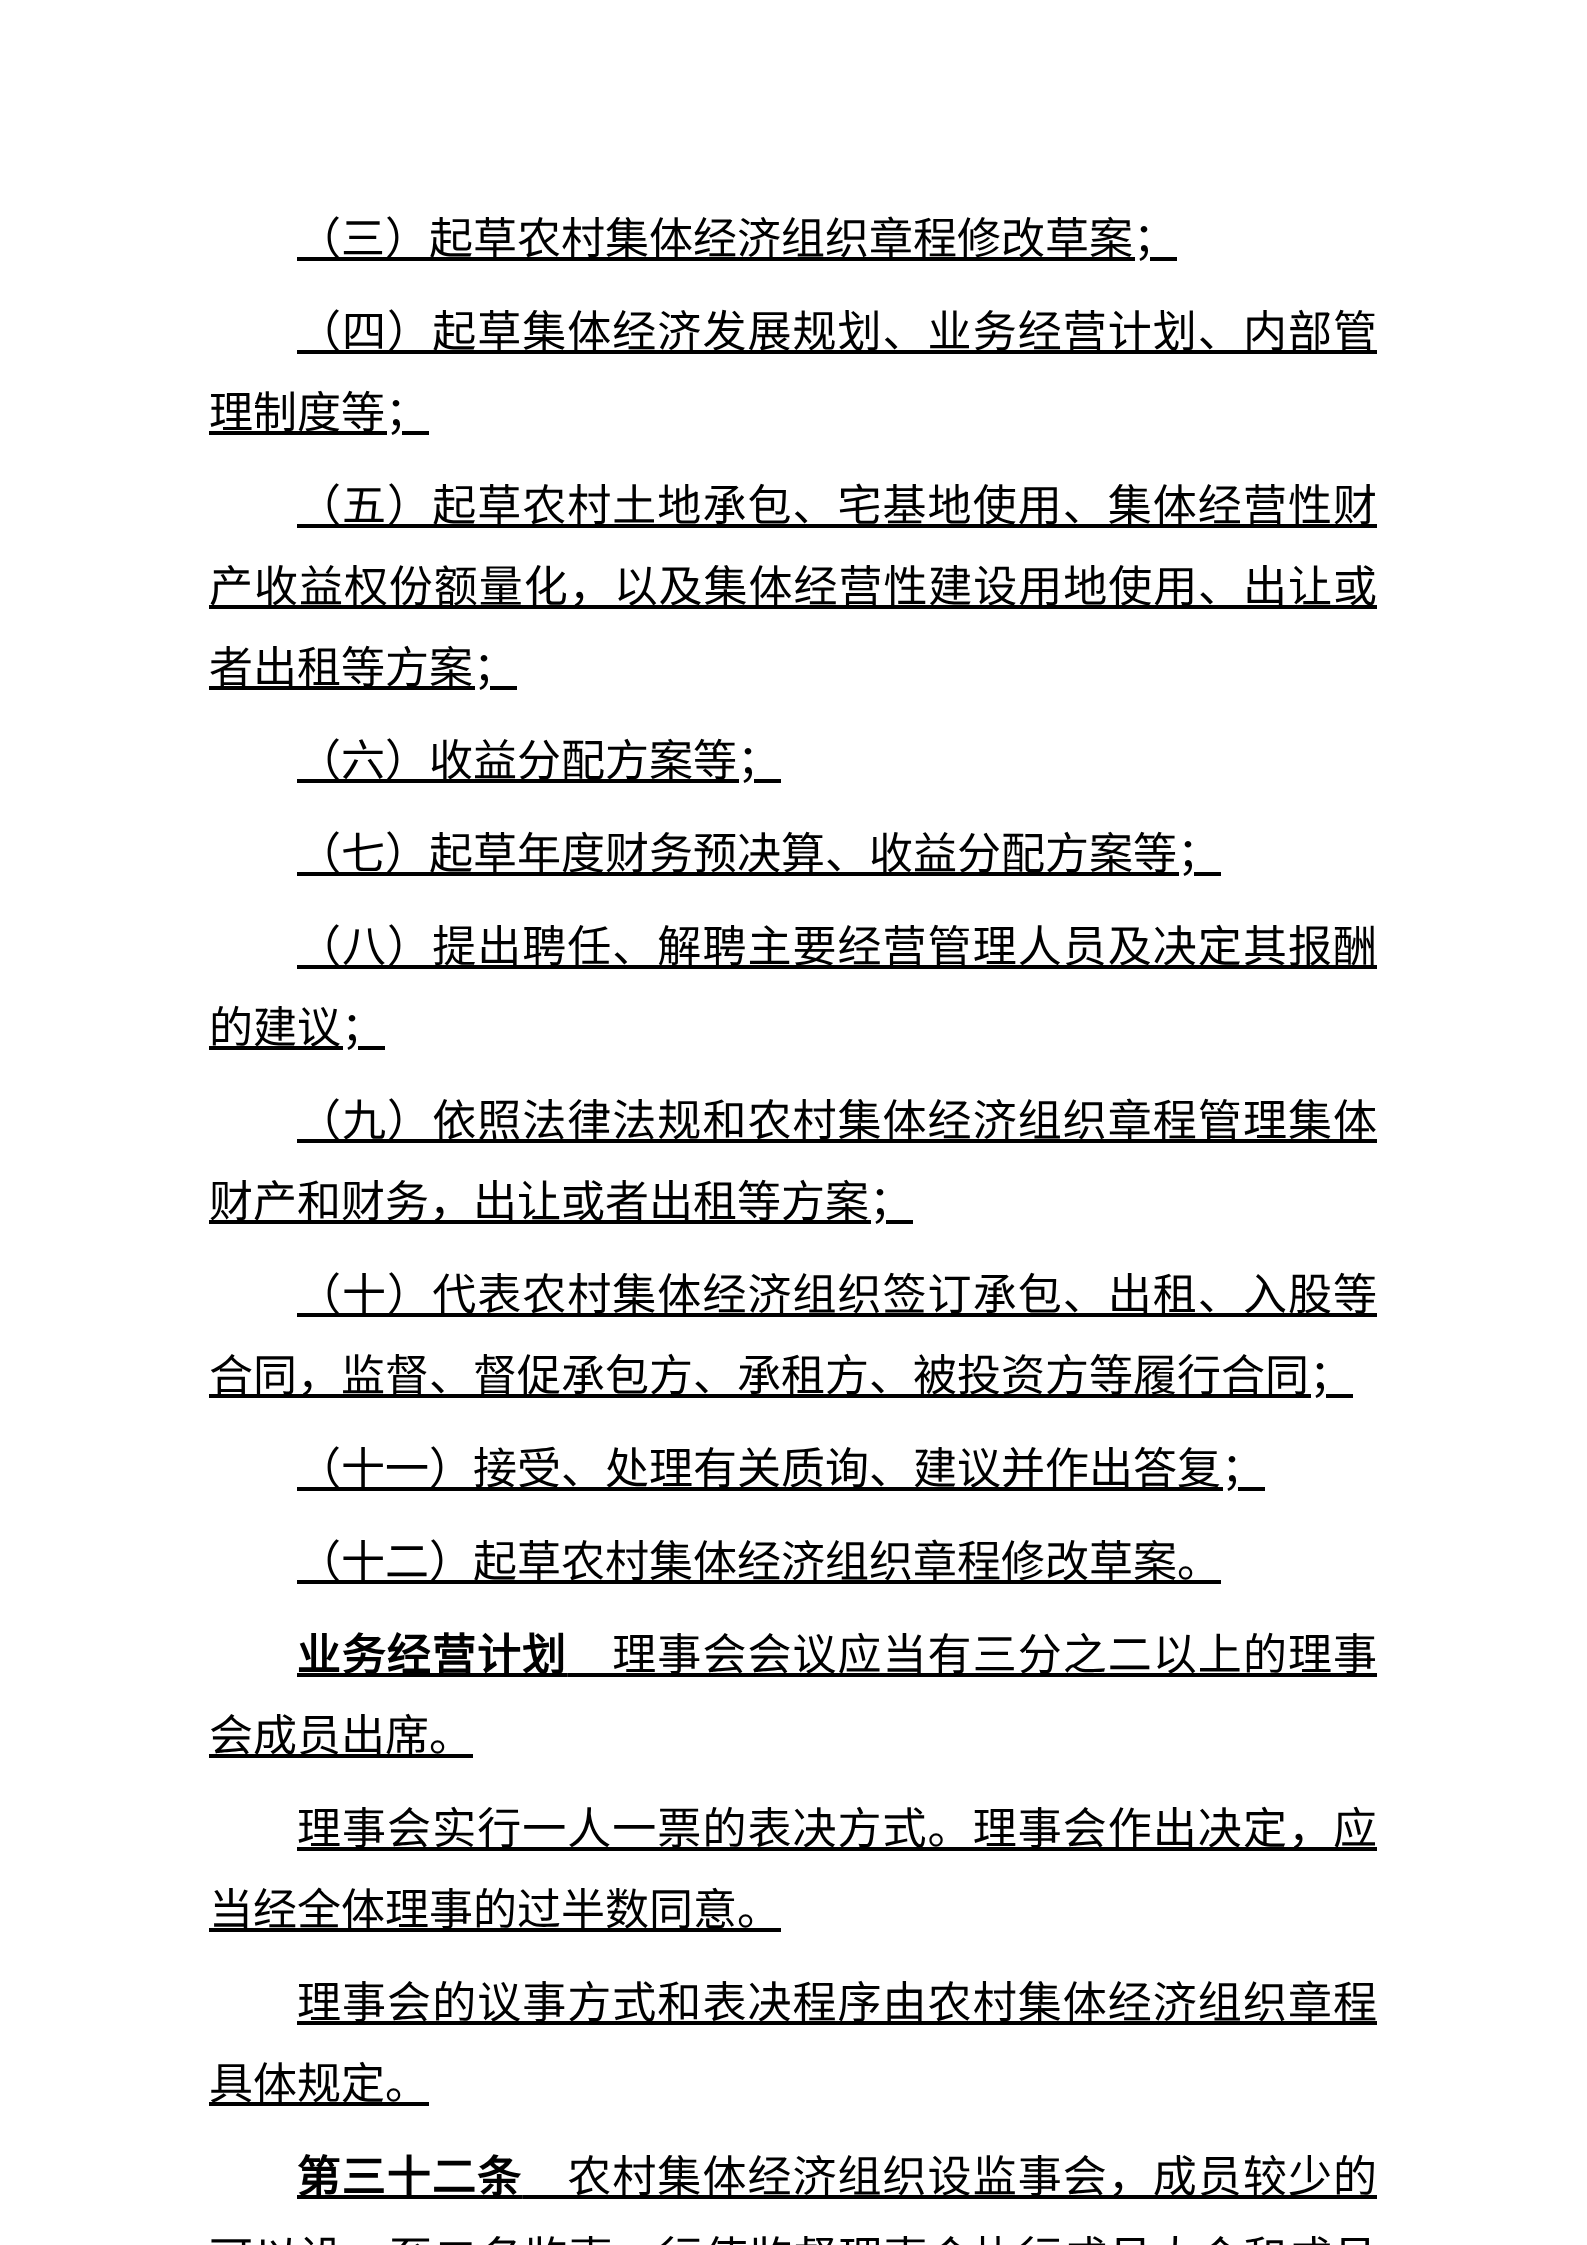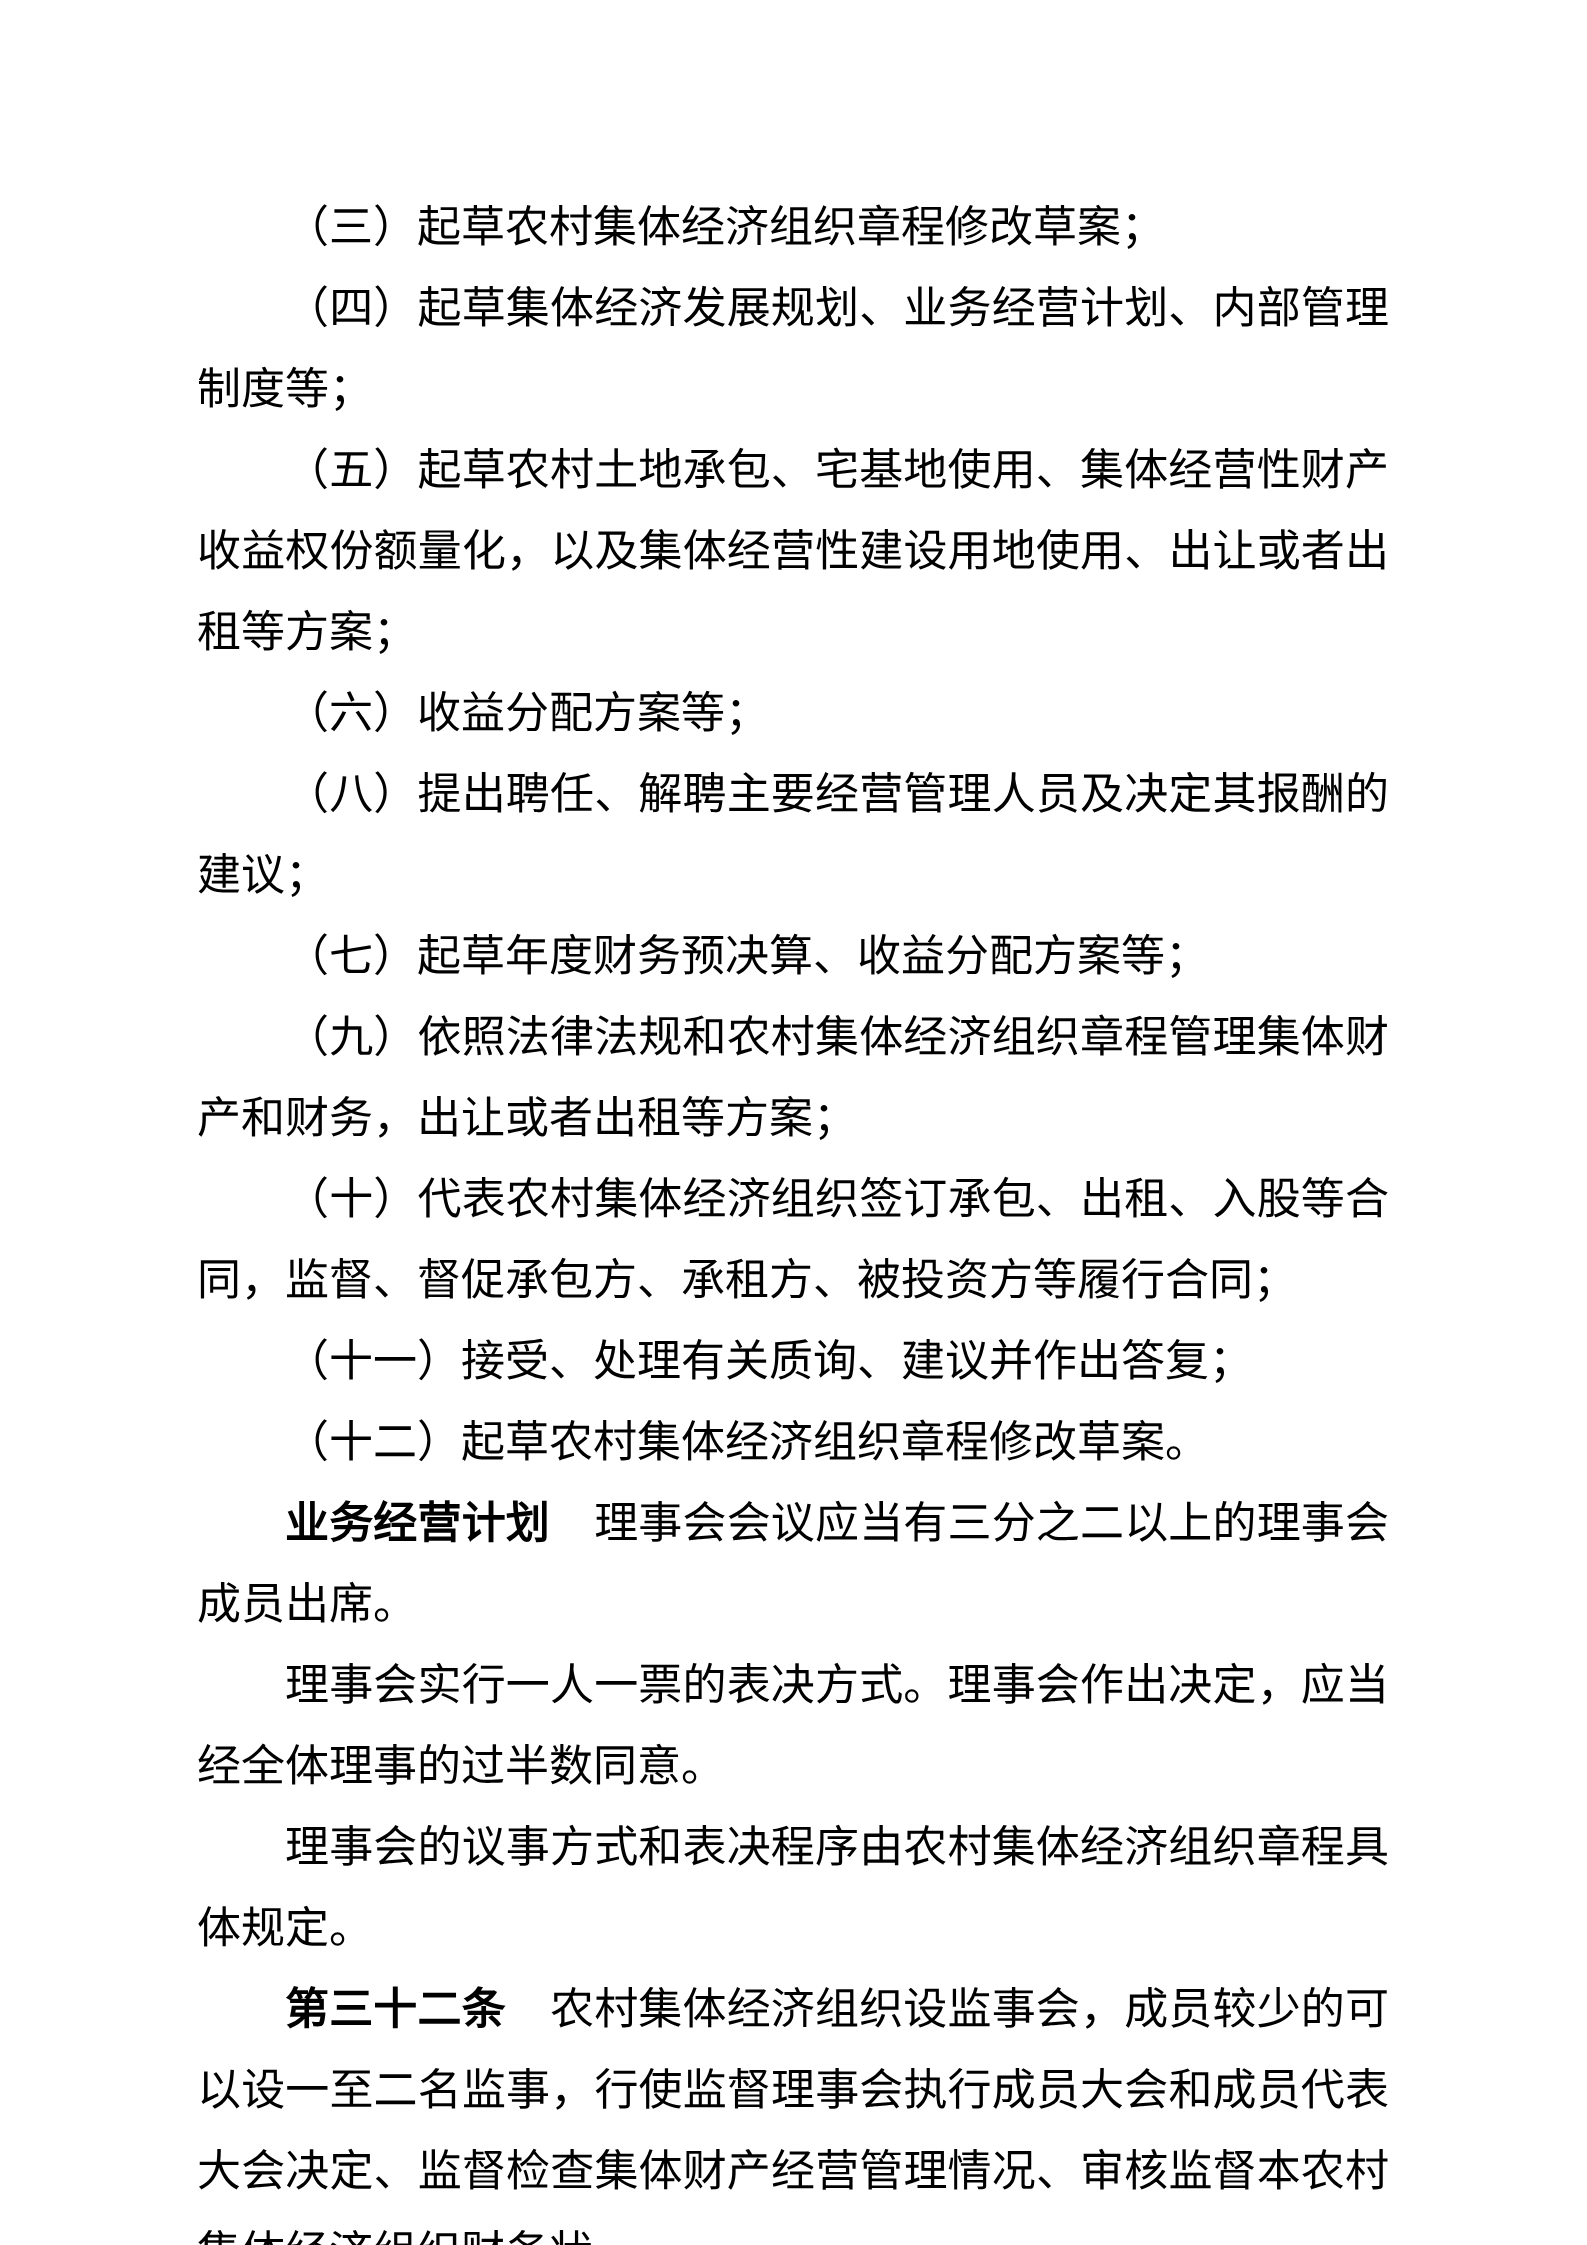--- a/index.html
+++ b/index.html
@@ -20,47 +20,48 @@
     top: 186px;
     width: 1192px;
     color: #000000;
     font-family: "DejaVu Serif", "Liberation Serif", serif;
     font-size: 44px;
     line-height: 81px;
     text-align: justify;
     text-justify: inter-character;
   }
   .para {
-    margin: 0;
+    margin: 12px;
     padding: 0;
     text-indent: 2em;
     word-break: normal;
     overflow-wrap: break-word;
+    text-decoration: underline;
   }
   .lead {
     font-weight: 700;
   }
 </style>
 </head>
 <body>
 
 <div class="page">
   <div class="content">
 
     <p class="para"><span>（三）起草农村集体经济组织章程修改草案；</span></p>
 
     <p class="para"><span>（四）起草集体经济发展规划、业务经营计划、内部管理制度等；</span></p>
 
     <p class="para"><span>（五）起草农村土地承包、宅基地使用、集体经营性财产收益权份额量化，以及集体经营性建设用地使用、出让或者出租等方案；</span></p>
 
     <p class="para"><span>（六）收益分配方案等；</span></p>
 
+    <p class="para"><span>（七）起草年度财务预决算、收益分配方案等；</span></p>
+
     <p class="para"><span>（八）提出聘任、解聘主要经营管理人员及决定其报酬的建议；</span></p>
-
-    <p class="para"><span>（七）起草年度财务预决算、收益分配方案等；</span></p>
 
     <p class="para"><span>（九）依照法律法规和农村集体经济组织章程管理集体财产和财务，出让或者出租等方案；</span></p>
 
     <p class="para"><span>（十）代表农村集体经济组织签订承包、出租、入股等合同，监督、督促承包方、承租方、被投资方等履行合同；</span></p>
 
     <p class="para"><span>（十一）接受、处理有关质询、建议并作出答复；</span></p>
 
     <p class="para"><span>（十二）起草农村集体经济组织章程修改草案。</span></p>
 
     <p class="para"><span class="lead">业务经营计划</span><span>　理事会会议应当有三分之二以上的理事会成员出席。</span></p>

